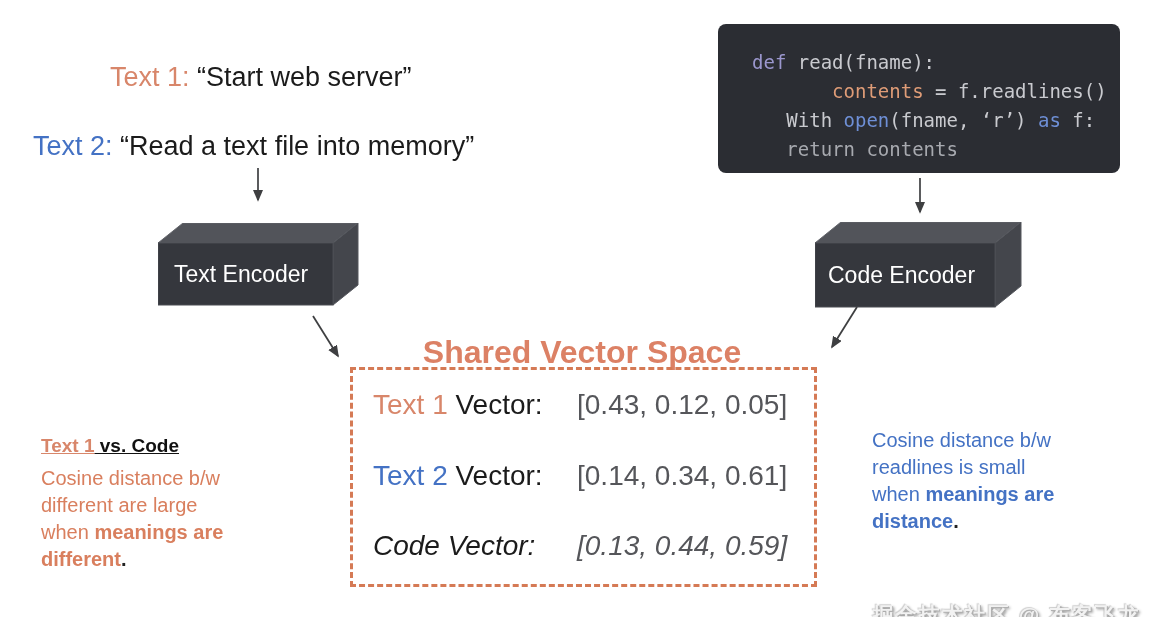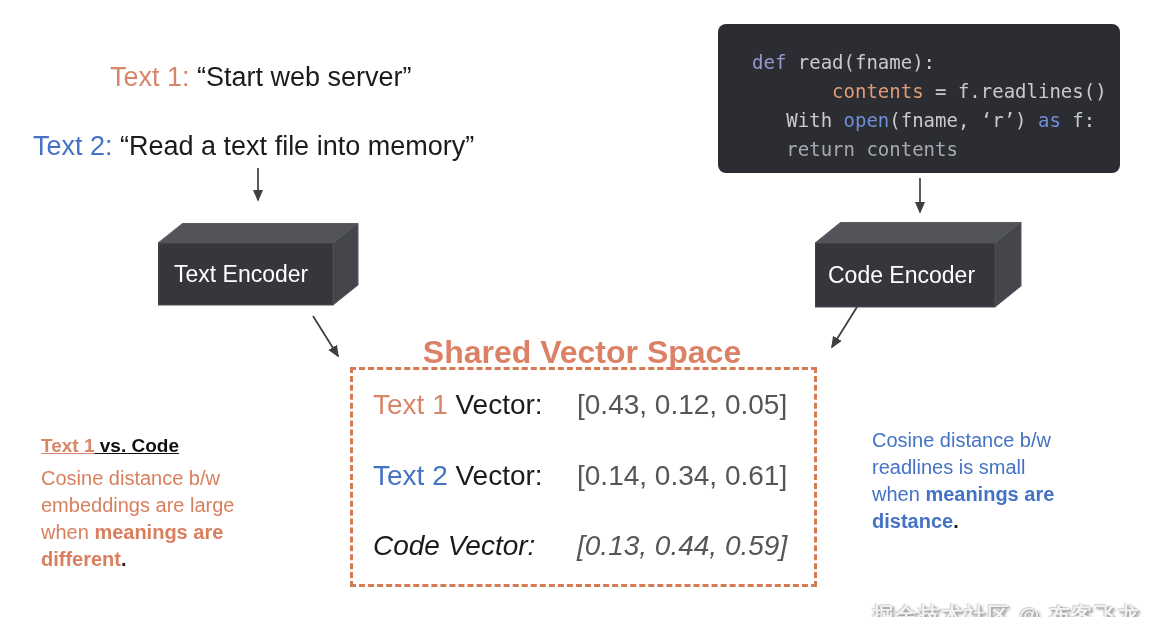--- a/index.html
+++ b/index.html
@@ -143,21 +143,21 @@
   <div class="vec-row" id="vec-row-1">
     <span class="vec-label"><span class="vec-name">Text 2</span><span> Vector:</span></span><span class="vec-values">[0.14, 0.34, 0.61]</span>
   </div>
   <div class="vec-row" id="vec-row-2">
     <span class="vec-label"><span class="vec-name"></span><span>Code Vector:</span></span><span class="vec-values">[0.13, 0.44, 0.59]</span>
   </div>
 
   <div class="note" id="left-note">
     <div class="note-title"><span class="u lbl-orange">Text 1</span><span class="u"> vs. Code</span></div>
     <div>Cosine distance b/w</div>
-    <div>embeddings are large</div>
+    <div>different are large</div>
     <div><span>when </span><span class="note-b">meanings are</span></div>
     <div><span class="note-b">different</span><span class="note-period">.</span></div>
   </div>
 
   <div class="note" id="right-note">
     <div>Cosine distance b/w</div>
     <div>readlines is small</div>
     <div><span>when </span><span class="note-b">meanings are</span></div>
     <div><span class="note-b">distance</span><span class="note-period">.</span></div>
   </div>

